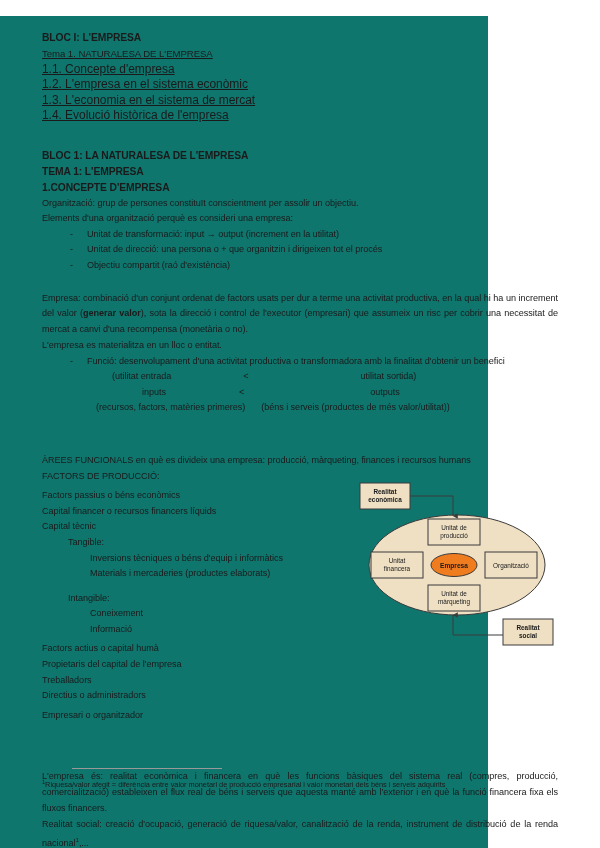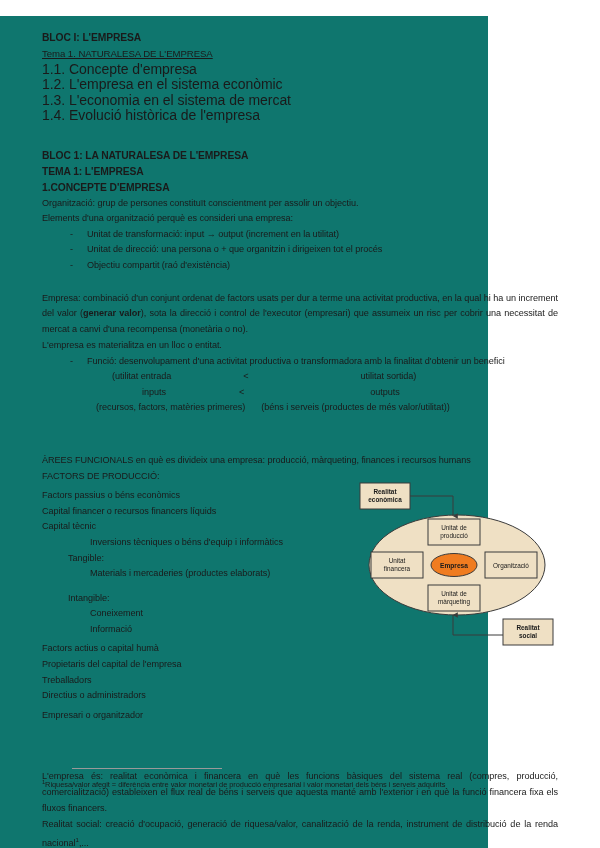--- a/index.html
+++ b/index.html
@@ -48,21 +48,21 @@
     font-size: 9.1px;
     line-height: 15.6px;
     letter-spacing: -0.05px;
   }
   .u { }
   .b { font-weight: bold; }
   .spacer-sm { height: 9px; }
   .spacer-md { height: 17px; }
   .spacer-lg { height: 24px; }
 
-  .toc { font-size: 14px; line-height: 15.4px; letter-spacing: -0.05px; }
+  .toc { font-size: 12px; line-height: 15.4px; letter-spacing: -0.05px; text-decoration: underline; }
 
   
   .bullet-row {
     display: flex;
     font-size: 9.1px;
     line-height: 15.6px;
     letter-spacing: -0.05px;
   }
   .bullet-dash {
     width: 17px;
@@ -198,22 +198,22 @@
     <div class="spacer-lg"></div>
     <div style="height:13px"></div>
 
     
     <div class="ln">ÀREES FUNCIONALS en què es divideix una empresa: producció, màrqueting, finances i recursos humans</div>
     <div class="ln">FACTORS DE PRODUCCIÓ:</div>
     <div class="ln" style="display:inline-block"><span class="u">Factors passius o béns econòmics</span></div>
     <div class="ln">Capital financer o recursos financers líquids</div>
     <div class="ln">Capital tècnic</div>
 
+    <div class="ln ind1">Tangible:</div>
     <div class="ln ind2">Inversions tècniques o béns d'equip i informàtics</div>
-    <div class="ln ind1">Tangible:</div>
     <div class="ln ind2">Materials i mercaderies (productes elaborats)</div>
 
     <div class="spacer-sm"></div>
 
     <div class="ln ind1">Intangible:</div>
     <div class="ln ind2">Coneixement</div>
     <div class="ln ind2">Informació</div>
 
     <div class="ln" style="display:inline-block"><span class="u">Factors actius o capital humà</span></div>
     <div class="ln">Propietaris del capital de l'empresa</div>

